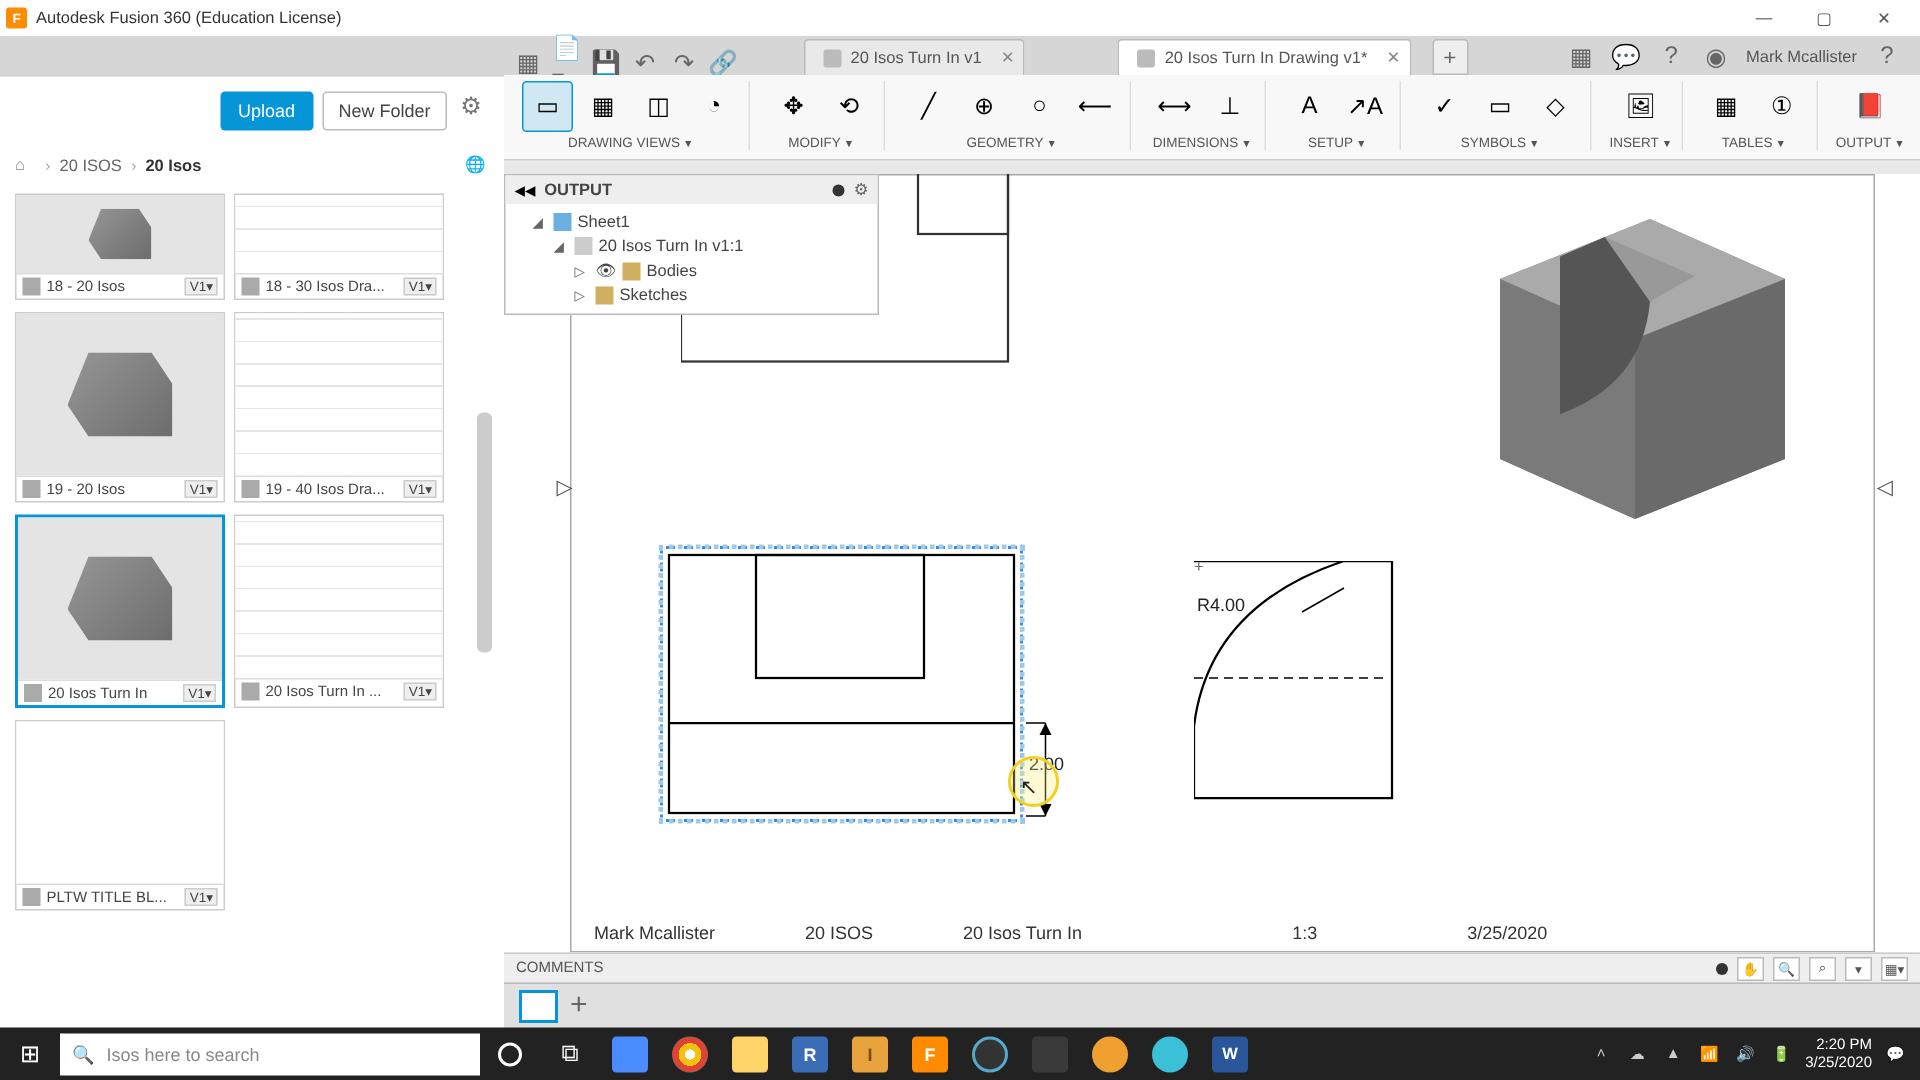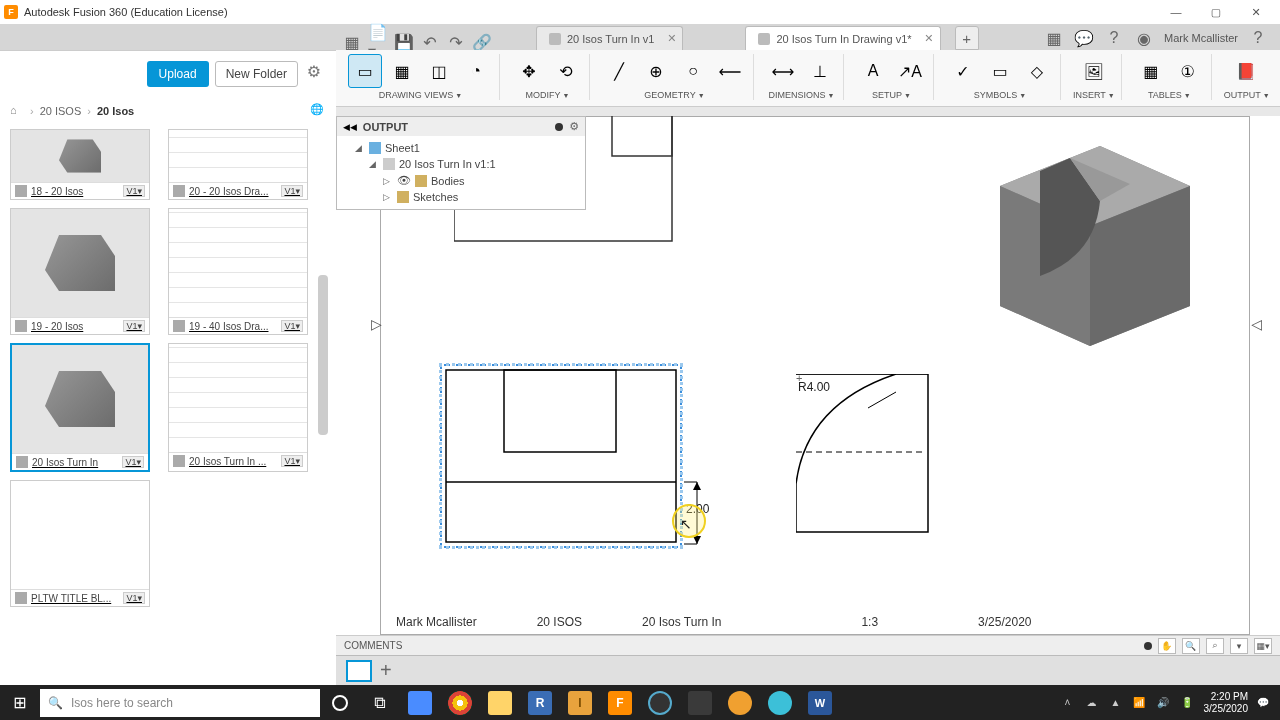--- a/index.html
+++ b/index.html
@@ -45,21 +45,21 @@
 .gearlp{width:20px;height:20px;display:flex;align-items:center;justify-content:center;color:#777;cursor:pointer;}
 
 .breadcrumb{display:flex;align-items:center;gap:6px;padding:6px 10px;font-size:11px;color:#666;}
 .breadcrumb .bcitem{color:#666;cursor:pointer;}
 .breadcrumb .bcitem.cur{font-weight:bold;color:#333;}
 .breadcrumb .sep{color:#aaa;}
 .breadcrumb .homei{width:14px;height:14px;color:#888;}
 .breadcrumb .globei{margin-left:auto;width:16px;height:16px;color:#888;}
 
 .thumbs{padding:4px 10px;height:540px;overflow:hidden;position:relative;}
-.thumbrow{display:flex;gap:18px;margin-bottom:8px;text-decoration:underline;}
+.thumbrow{display:flex;gap:6px;margin-bottom:8px;}
 .thumb{width:140px;border:1px solid #ccc;background:#fff;}
 .thumb.sel{border:2px solid #0696d7;}
 .thumb .imgbox{width:100%;height:108px;background:#e4e4e4;display:flex;align-items:center;justify-content:center;overflow:hidden;}
 .thumb .imgbox.draw{background:#fff;}
 .thumb .footer{display:flex;align-items:center;padding:2px 4px;font-size:10px;color:#444;border-top:1px solid #ddd;}
 .thumb .footer .ticon{width:12px;height:12px;background:#aaa;margin-right:4px;}
 .thumb .footer .tname{flex:1;white-space:nowrap;overflow:hidden;text-overflow:ellipsis;}
 .thumb .footer .tver{background:#eee;border:1px solid #ccc;padding:0 2px;font-size:9px;cursor:pointer;}
 .thumb.half .imgbox{height:52px;}
 .miniiso{width:70px;height:70px;background:linear-gradient(135deg,#999,#6a6a6a);clip-path:polygon(20% 10%,80% 10%,100% 40%,100% 90%,20% 90%,0 60%);}
@@ -220,21 +220,21 @@
             <span class="tname">18 - 20 Isos</span>
             <span class="tver">V1▾</span>
           </div>
       </div>
       <div class="thumb half">
         <div class="imgbox draw">
             <div class="minidraw"></div>
           </div>
         <div class="footer">
             <div class="ticon"></div>
-            <span class="tname">20 - 20 Isos Dra...</span>
+            <span class="tname">18 - 30 Isos Dra...</span>
             <span class="tver">V1▾</span>
           </div>
       </div>
     </div>
     <div class="thumbrow">
       <div class="thumb">
         <div class="imgbox">
             <div class="miniiso"></div>
           </div>
         <div class="footer">
@@ -435,21 +435,21 @@
     <span class="dim-label" style="left:344px;top:400px;font-size:14px;">↖</span>
 
     <div class="side-view">
       <svg width="140" height="160">
         <line x1="0" y1="0" x2="132" y2="0" stroke="#000" stroke-width="1.2" stroke-dasharray="0"></line>
         <path d="M0,0 L132,0 L132,158 L0,158 L0,110 Q10,30 100,0" fill="none" stroke="#000" stroke-width="1.5"></path>
         <line x1="0" y1="78" x2="126" y2="78" stroke="#000" stroke-dasharray="6,4"></line>
         <line x1="72" y1="34" x2="100" y2="18" stroke="#000"></line>
       </svg>
     </div>
-    <span class="dim-label" style="left:462px;top:264px;">R4.00</span>
+    <span class="dim-label" style="left:462px;top:280px;">R4.00</span>
     <span class="dim-label" style="left:460px;top:256px;font-size:11px;color:#666;">+</span>
 
     <div class="canvas-nav">▷</div>
     <div class="canvas-nav r">◁</div>
 
     <div class="titleblock">
       <span>Mark Mcallister</span>
       <span>20 ISOS</span>
       <span>20 Isos Turn In</span>
       <span style="margin-left:80px;">1:3</span>

